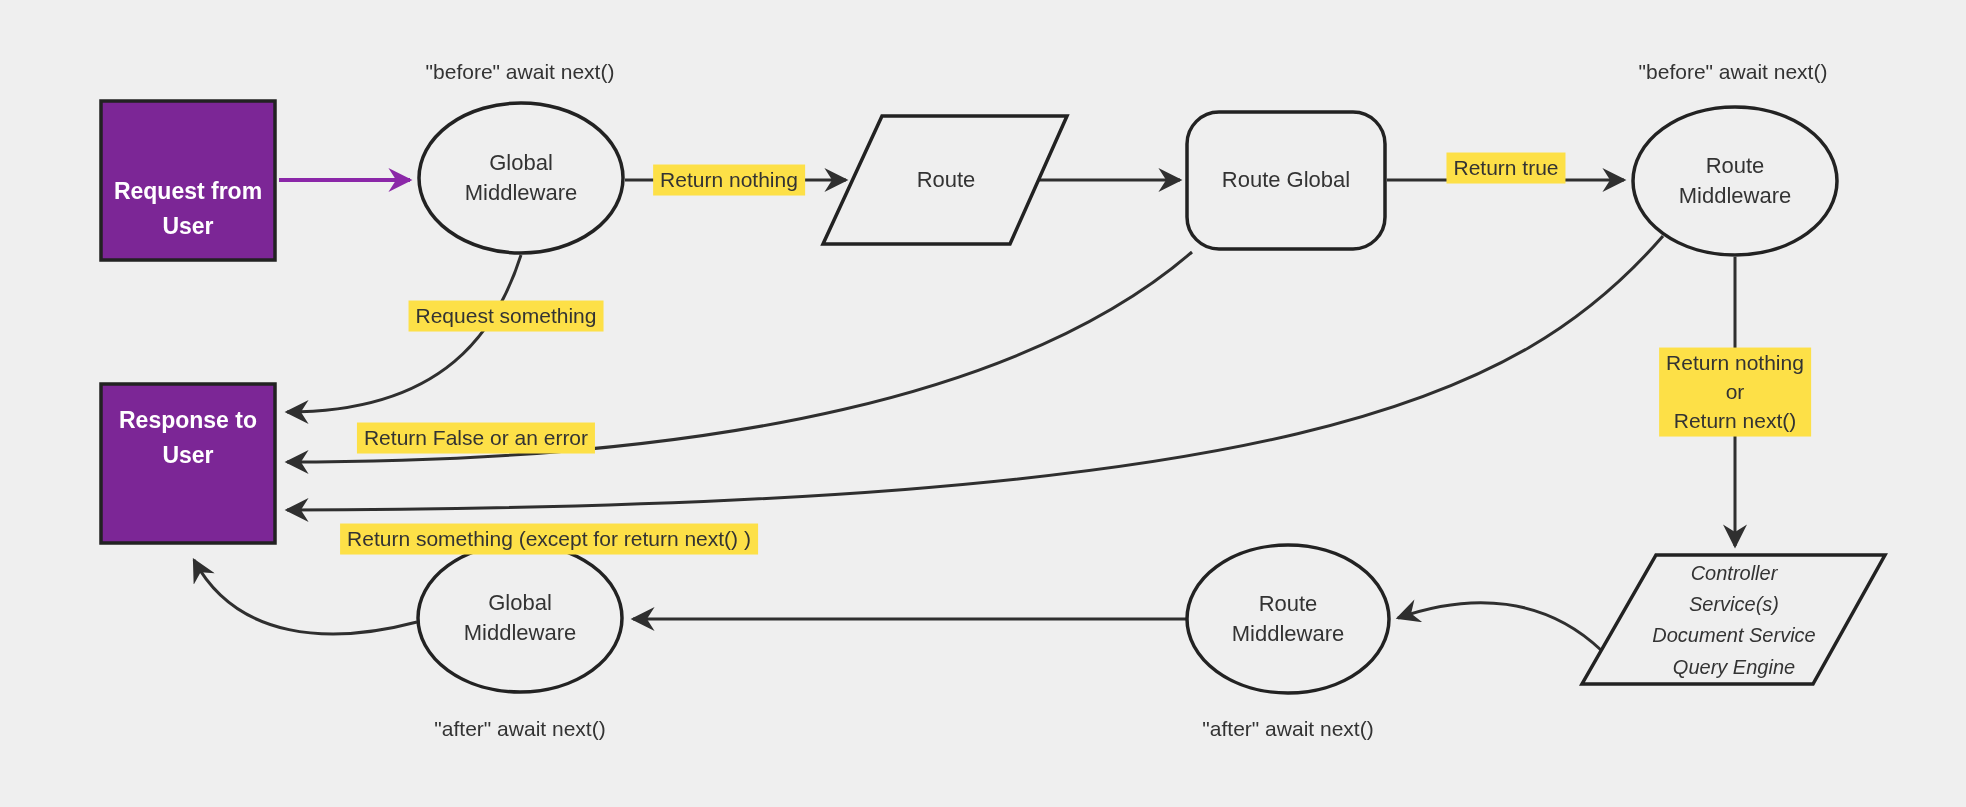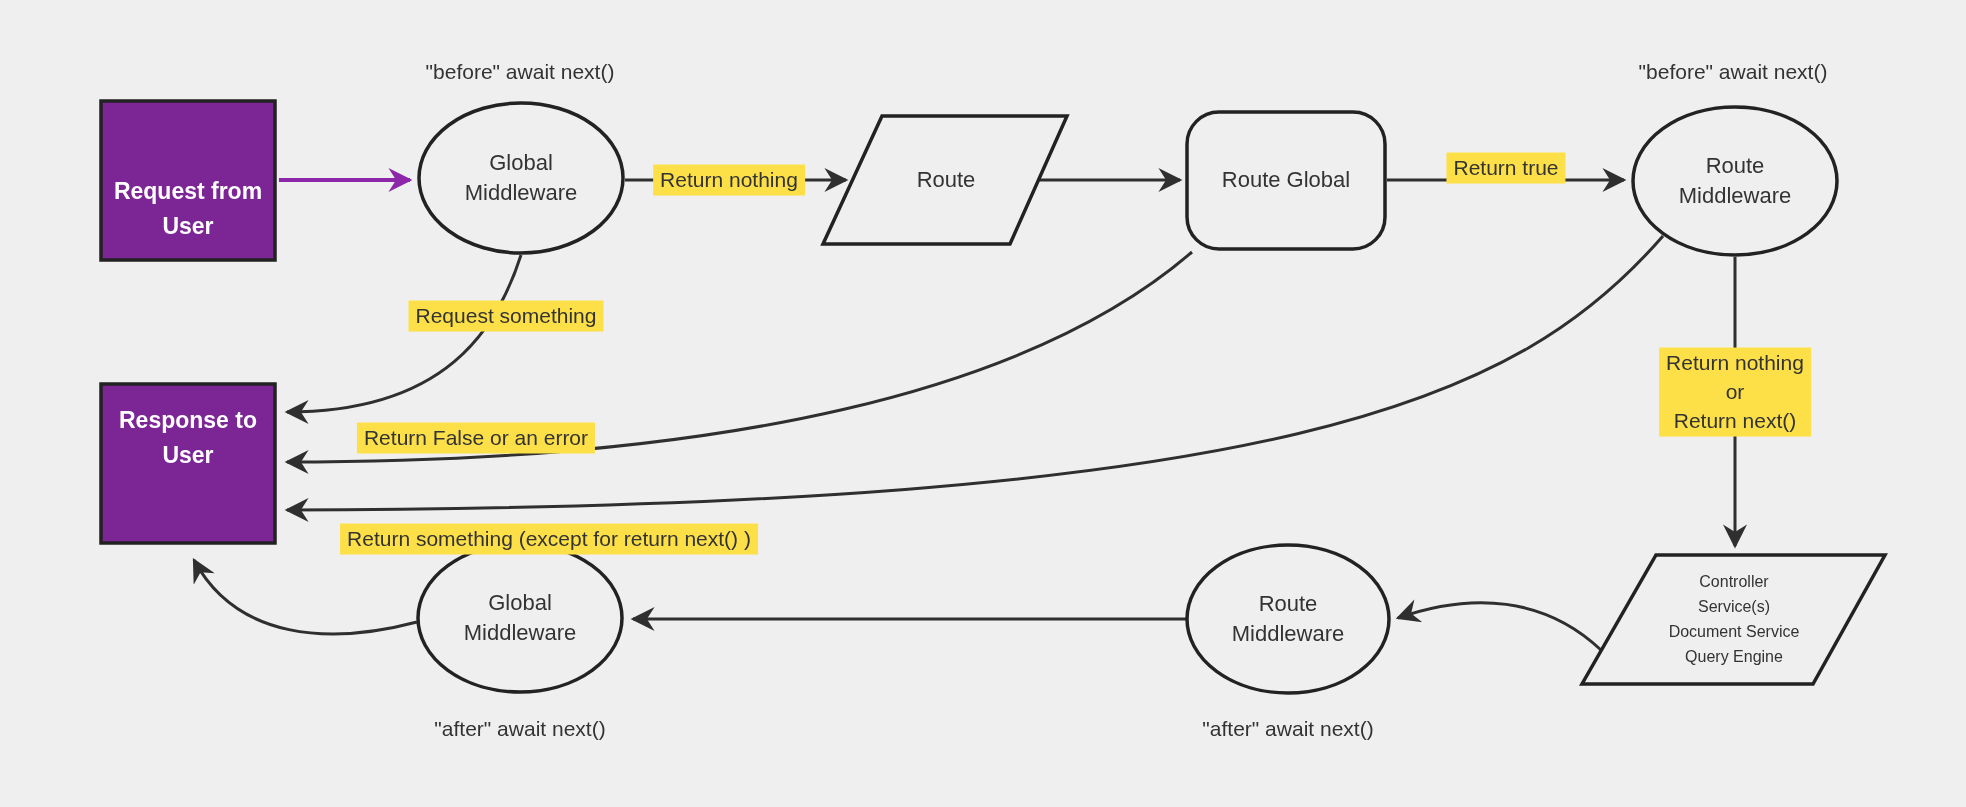--- a/index.html
+++ b/index.html
@@ -24,21 +24,21 @@
     background:#fde047;
     padding:1px 7px;
   }
   .node-lbl { font-size:22px; }
   .node-lbl.light {
     color:#ffffff;
     font-weight:bold;
     font-size:23px;
     line-height:1.5;
   }
-  .ctrl-lbl { font-size:16px; line-height:1.56; }
+  .ctrl-lbl { font-size:20px; line-height:1.56;font-style:italic; }
 </style>
 </head>
 <body>
 
 <div class="stage">
 
   <svg width="1966" height="807" viewBox="0 0 1966 807">
     <defs>
       <marker id="arrow-dark" viewBox="0 0 10 10" refX="9" refY="5" markerUnits="userSpaceOnUse" markerWidth="26" markerHeight="24" orient="auto">
         <path d="M0,0 L10,5 L0,10 L3.2,5 Z" fill="#2f2f2f"></path>

